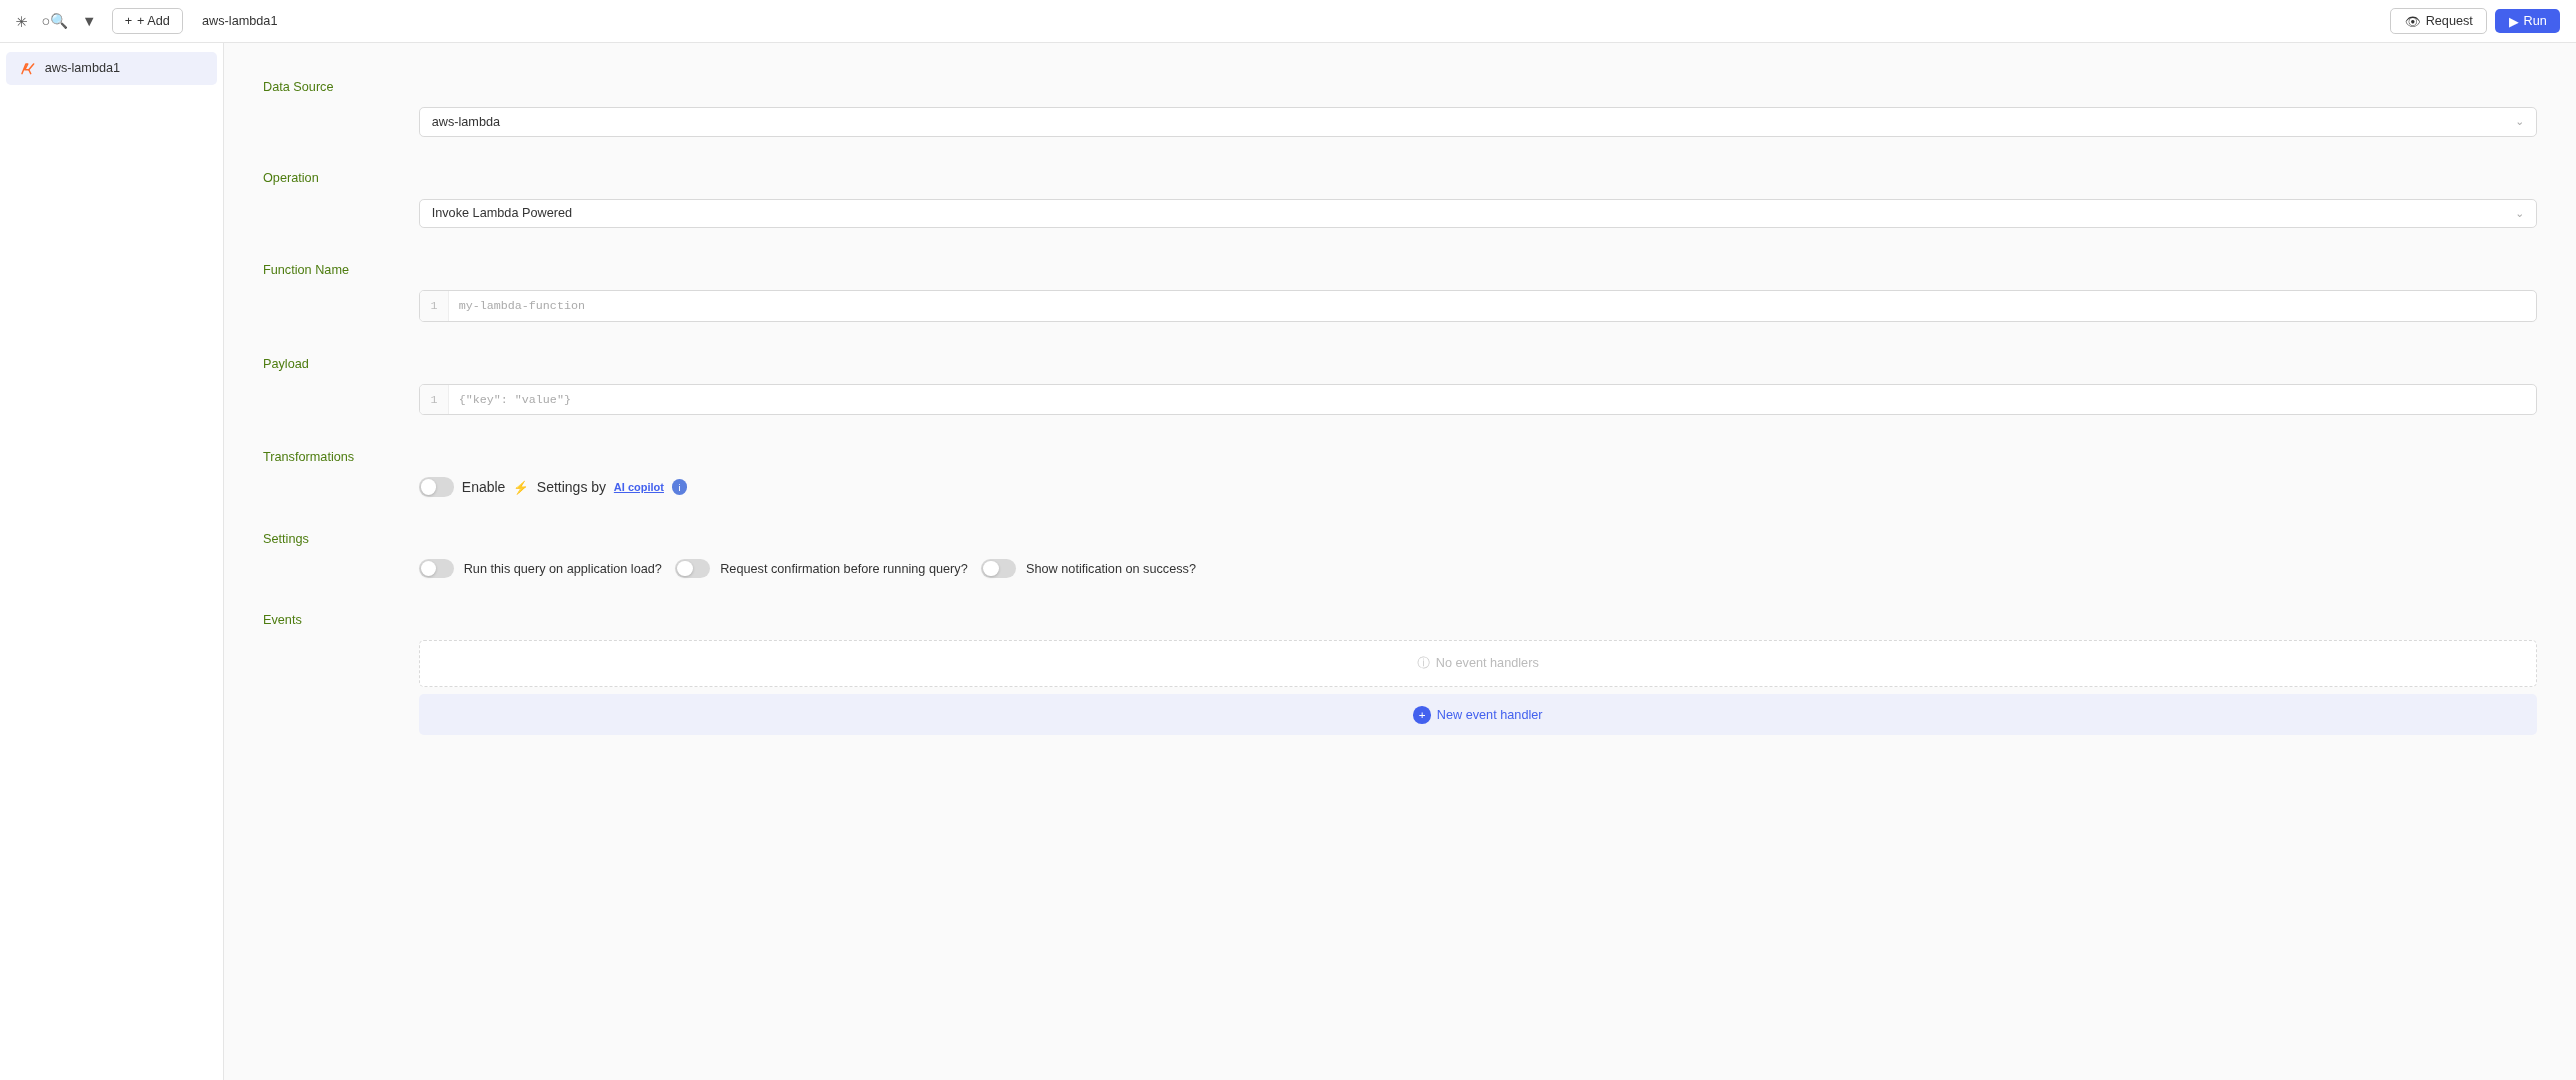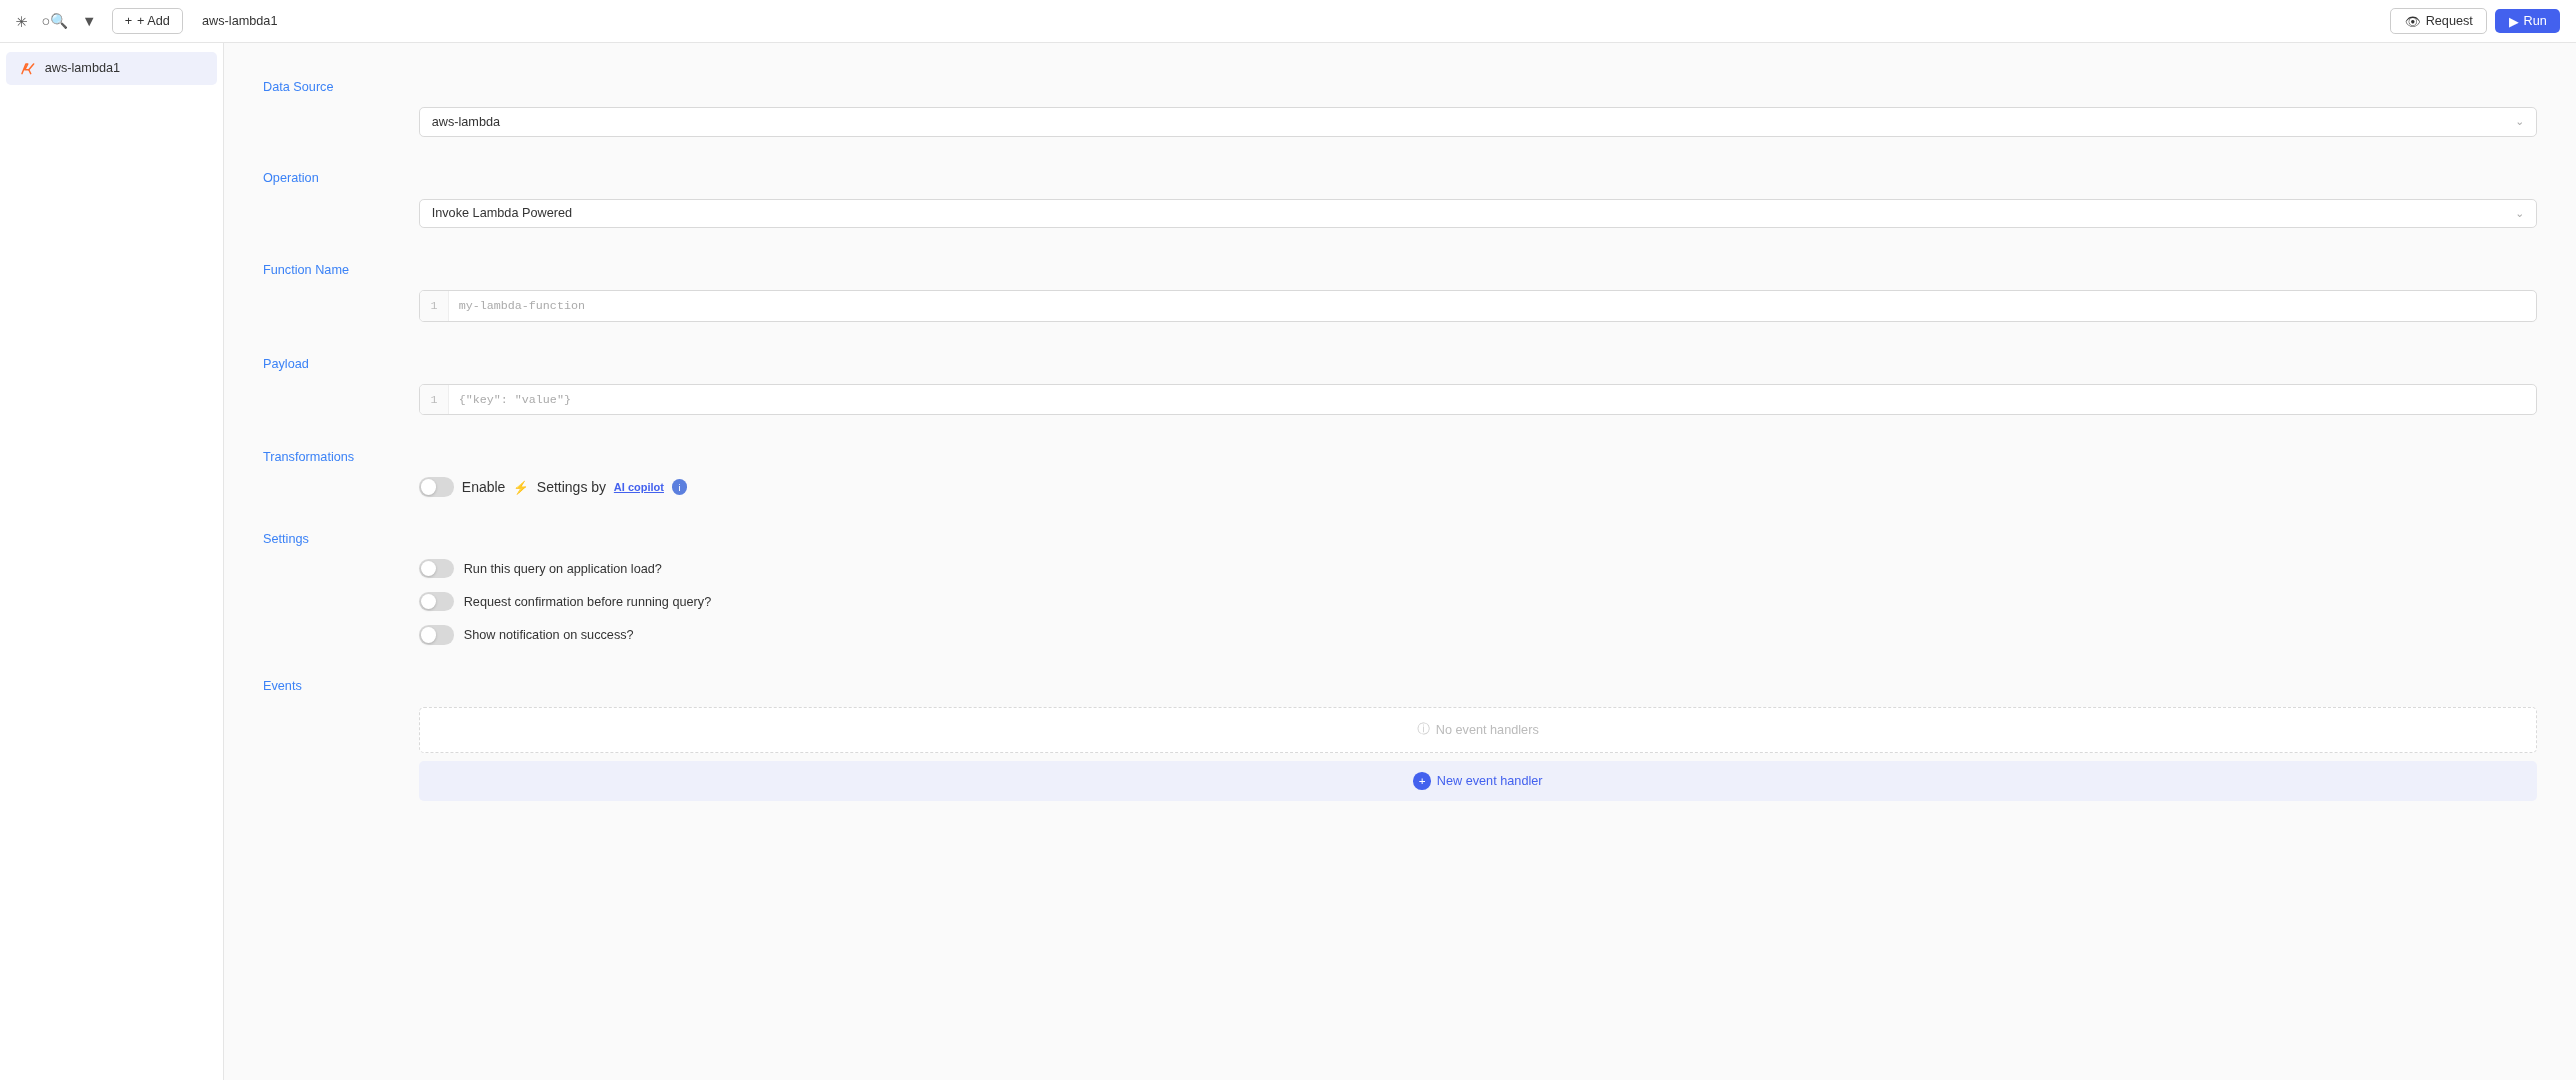--- a/index.html
+++ b/index.html
@@ -135,21 +135,21 @@
     
     .form-row {
       display: flex;
       align-items: flex-start;
       margin-bottom: 27px;
     }
     .form-label {
       width: 156px;
       padding-top: 7.8px;
       font-size: 12.7px;
-      color: #3b82f6;
+      color: #4d7c0f;
       flex-shrink: 0;
     }
     .form-field {
       flex: 1;
       margin-top: 35px;
     }
 
     
     .select-box {
       display: flex;
@@ -235,21 +235,20 @@
       border-radius: 50%;
       background: #5b7fde;
       color: #fff;
       font-size: 9.7px;
       cursor: pointer;
     }
 
     
     .settings-block {
       display: flex;
-      flex-direction: column;
       gap: 13.6px;
     }
     .settings-row {
       display: flex;
       align-items: center;
       gap: 9.7px;
     }
     .settings-row-label {
       font-size: 12.7px;
       color: #333;

